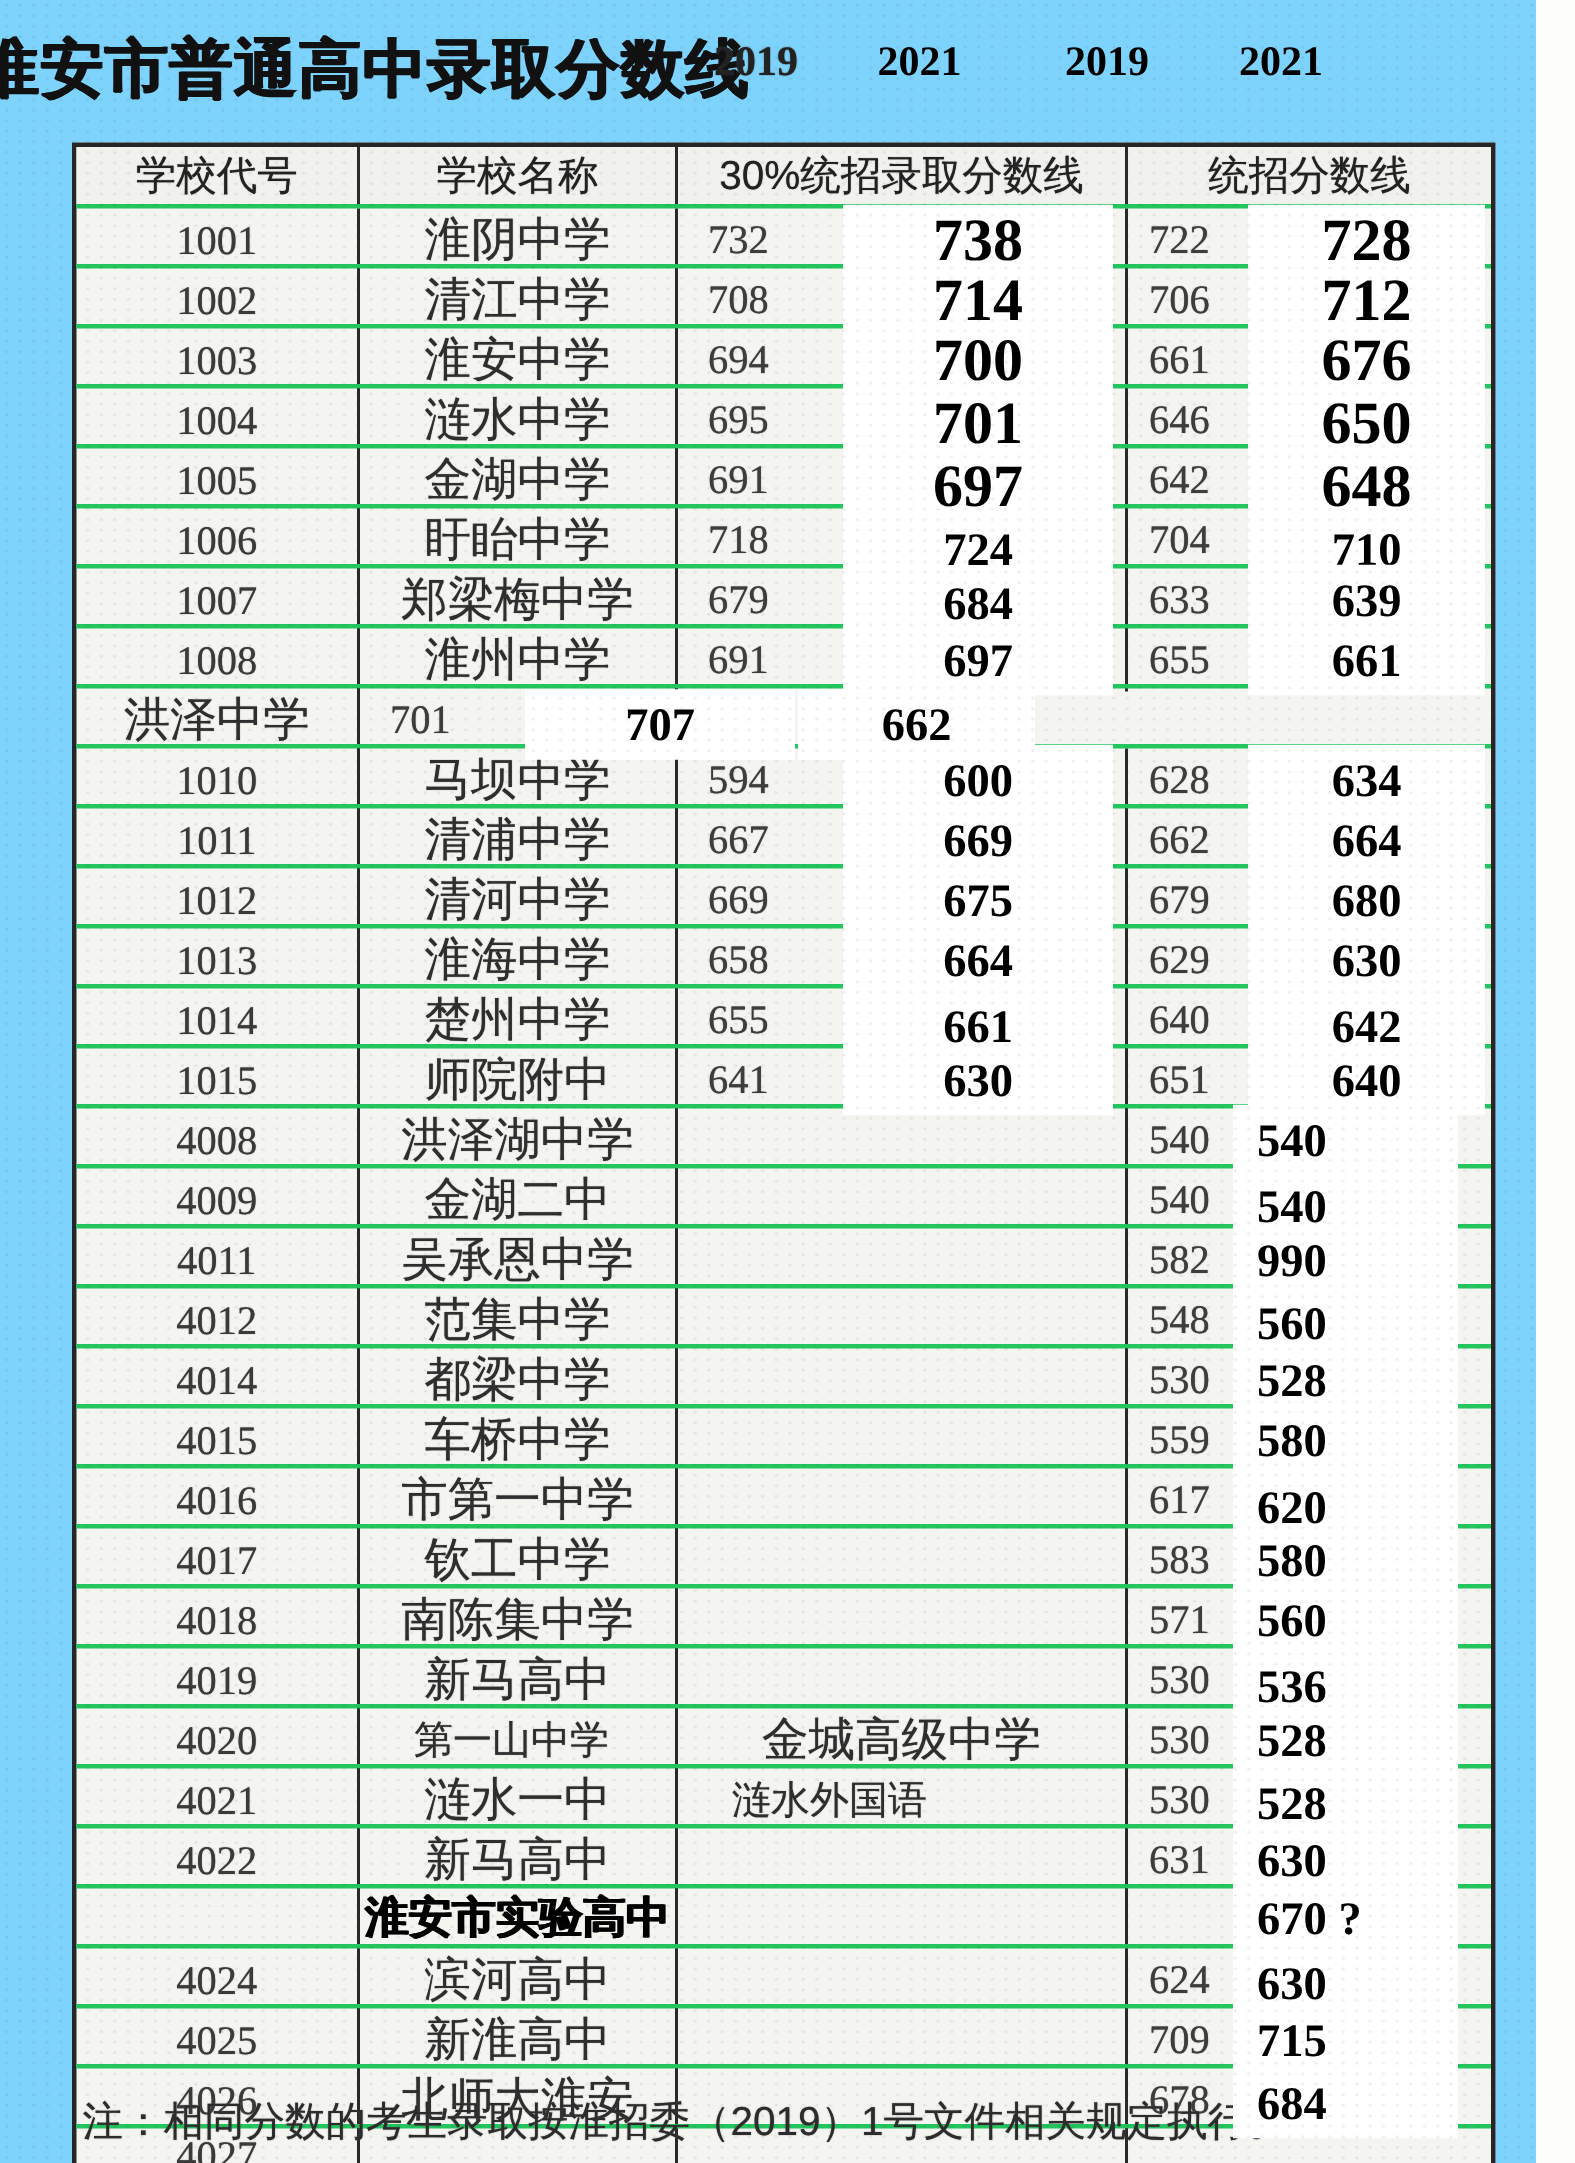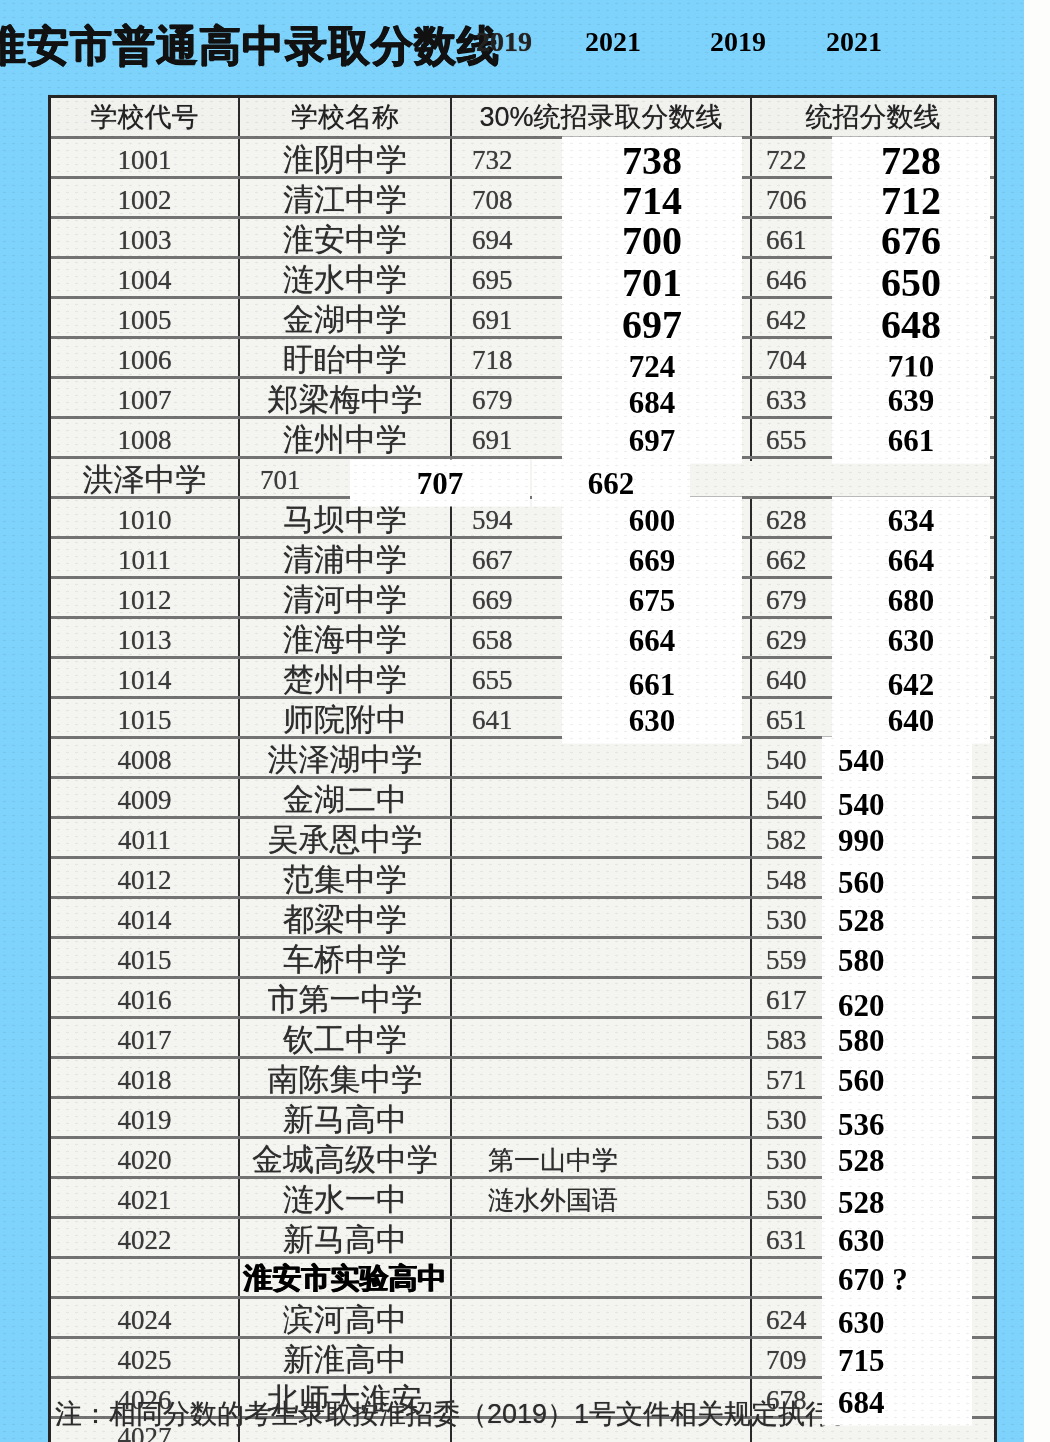--- a/index.html
+++ b/index.html
@@ -16,21 +16,21 @@
   .title-year{position:absolute;top:26px;font-family:"Liberation Serif",serif;font-weight:bold;
     font-size:28px;color:#000;}
   .ty0{left:476px;color:#222;text-shadow:0 0 1px #444;}
   .ty1{left:585px;}
   .ty2{left:710px;}
   .ty3{left:826px;}
   
   .tbl{position:absolute;left:48px;top:95px;width:949px;box-sizing:border-box;
     border:3px solid #262626;background:#f4f4f1;}
   .row{display:grid;grid-template-columns:187px 212px 300px 244px;height:37px;
-    border-top:3px solid #737373;position:relative;}
+    border-top:3px solid #22c55e;position:relative;}
   .row.hdr{height:38px;border-top:none;background:#f1f1ee;}
   .cell{position:relative;display:flex;align-items:center;justify-content:center;
     border-left:2px solid #2a2a2a;overflow:visible;}
   .cell:first-child{border-left:none;}
   
   .scan{font-family:"Liberation Serif",serif;font-size:27px;color:#3a3a3a;
     text-shadow:0 0 .7px #555;}
   .cn{font-family:"Liberation Sans",sans-serif;font-size:31px;color:#2e2e2e;
     text-shadow:0 0 .7px #555;white-space:nowrap;}
   .hdr .cn{font-size:27px;color:#222;}
@@ -448,24 +448,24 @@
           <div class="cell">
             <span class="gray g4">530</span>
             <span class="b21 bB4" style="margin-top: 4px;">536</span>
           </div>
         </div>
         <div class="row grpB">
           <div class="cell">
             <span class="scan">4020</span>
           </div>
           <div class="cell">
+            <span class="alt">第一山中学</span>
+          </div>
+          <div class="cell">
             <span class="cn name">金城高级中学</span>
-          </div>
-          <div class="cell">
-            <span class="alt">第一山中学</span>
           </div>
           <div class="cell">
             <span class="gray g4">530</span>
             <span class="b21 bB4">528</span>
           </div>
         </div>
         <div class="row grpB">
           <div class="cell">
             <span class="scan">4021</span>
           </div>

